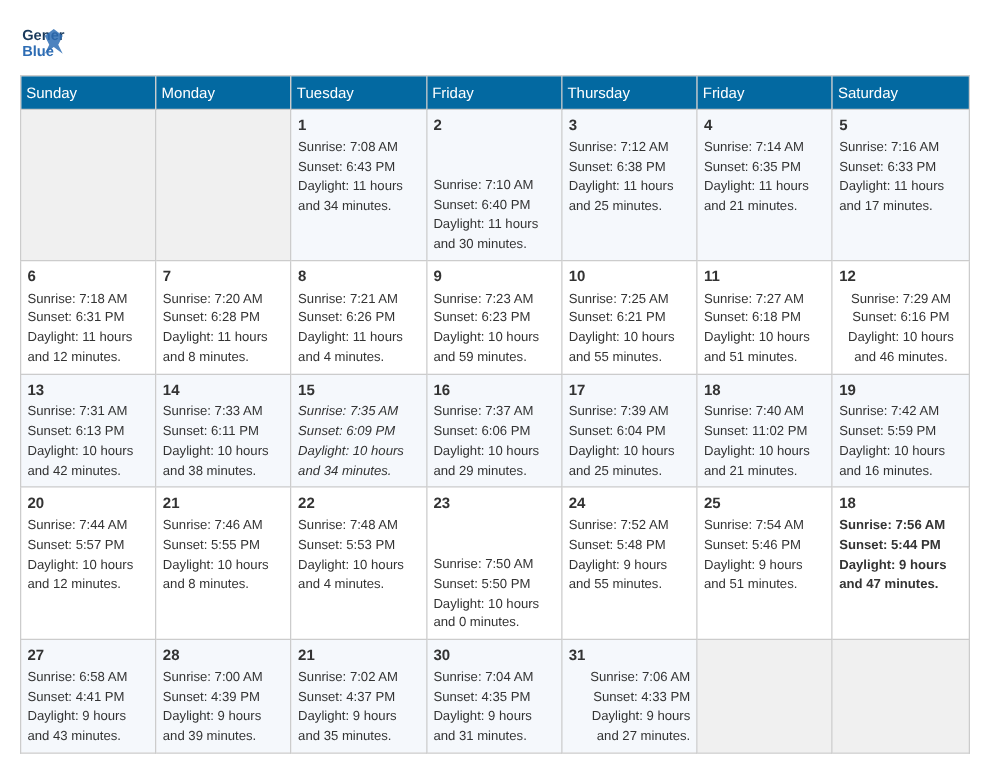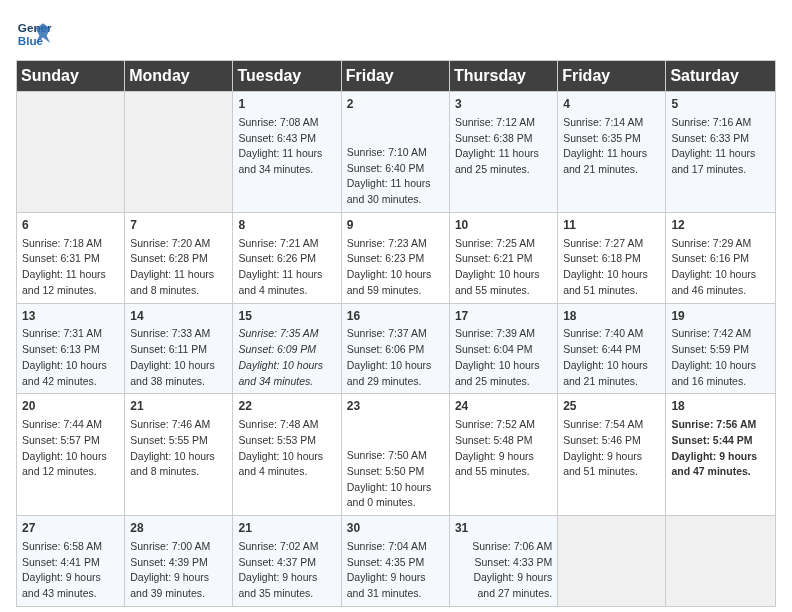--- a/index.html
+++ b/index.html
@@ -36,26 +36,26 @@
     .location-title {
       font-size: 16px;
       color: #444;
     }
     table {
       width: 100%;
       border-collapse: collapse;
       font-size: 11px;
     }
     thead tr th {
-      background-color: #404040;
+      background-color: #0369a1;
       color: #fff;
       padding: 6px 4px;
       text-align: left;
-      font-size: 16px;
-      font-weight: bold;
+      font-size: 12px;
+      font-weight: normal;
       border: 1px solid #ccc;
     }
     tbody tr td {
       vertical-align: top;
       padding: 4px 5px;
       border: 1px solid #ccc;
       min-height: 70px;
       color: #333;
       line-height: 1.4;
     }
@@ -191,21 +191,21 @@
         </td>
         <td>
           <span class="day-num">11</span>
           <div class="day-info" style="white-space: pre-line;">Sunrise: 7:27 AM
 Sunset: 6:18 PM
 Daylight: 10 hours
 and 51 minutes.</div>
         </td>
         <td>
           <span class="day-num">12</span>
-          <div class="day-info" style="white-space: pre-line;">Sunrise: 7:29 AM
+          <div class="day-info" style="white-space: pre-line; text-align: center;">Sunrise: 7:29 AM
 Sunset: 6:16 PM
 Daylight: 10 hours
 and 46 minutes.</div>
         </td>
       </tr>
       <tr>
         <td>
           <span class="day-num">13</span>
           <div class="day-info" style="white-space: pre-line;">Sunrise: 7:31 AM
 Sunset: 6:13 PM
@@ -236,21 +236,21 @@
         <td>
           <span class="day-num">17</span>
           <div class="day-info" style="white-space: pre-line;">Sunrise: 7:39 AM
 Sunset: 6:04 PM
 Daylight: 10 hours
 and 25 minutes.</div>
         </td>
         <td>
           <span class="day-num">18</span>
           <div class="day-info" style="white-space: pre-line;">Sunrise: 7:40 AM
-Sunset: 6:44 PM
+Sunset: 11:02 PM
 Daylight: 10 hours
 and 21 minutes.</div>
         </td>
         <td>
           <span class="day-num">19</span>
           <div class="day-info" style="white-space: pre-line;">Sunrise: 7:42 AM
 Sunset: 5:59 PM
 Daylight: 10 hours
 and 16 minutes.</div>
         </td>

